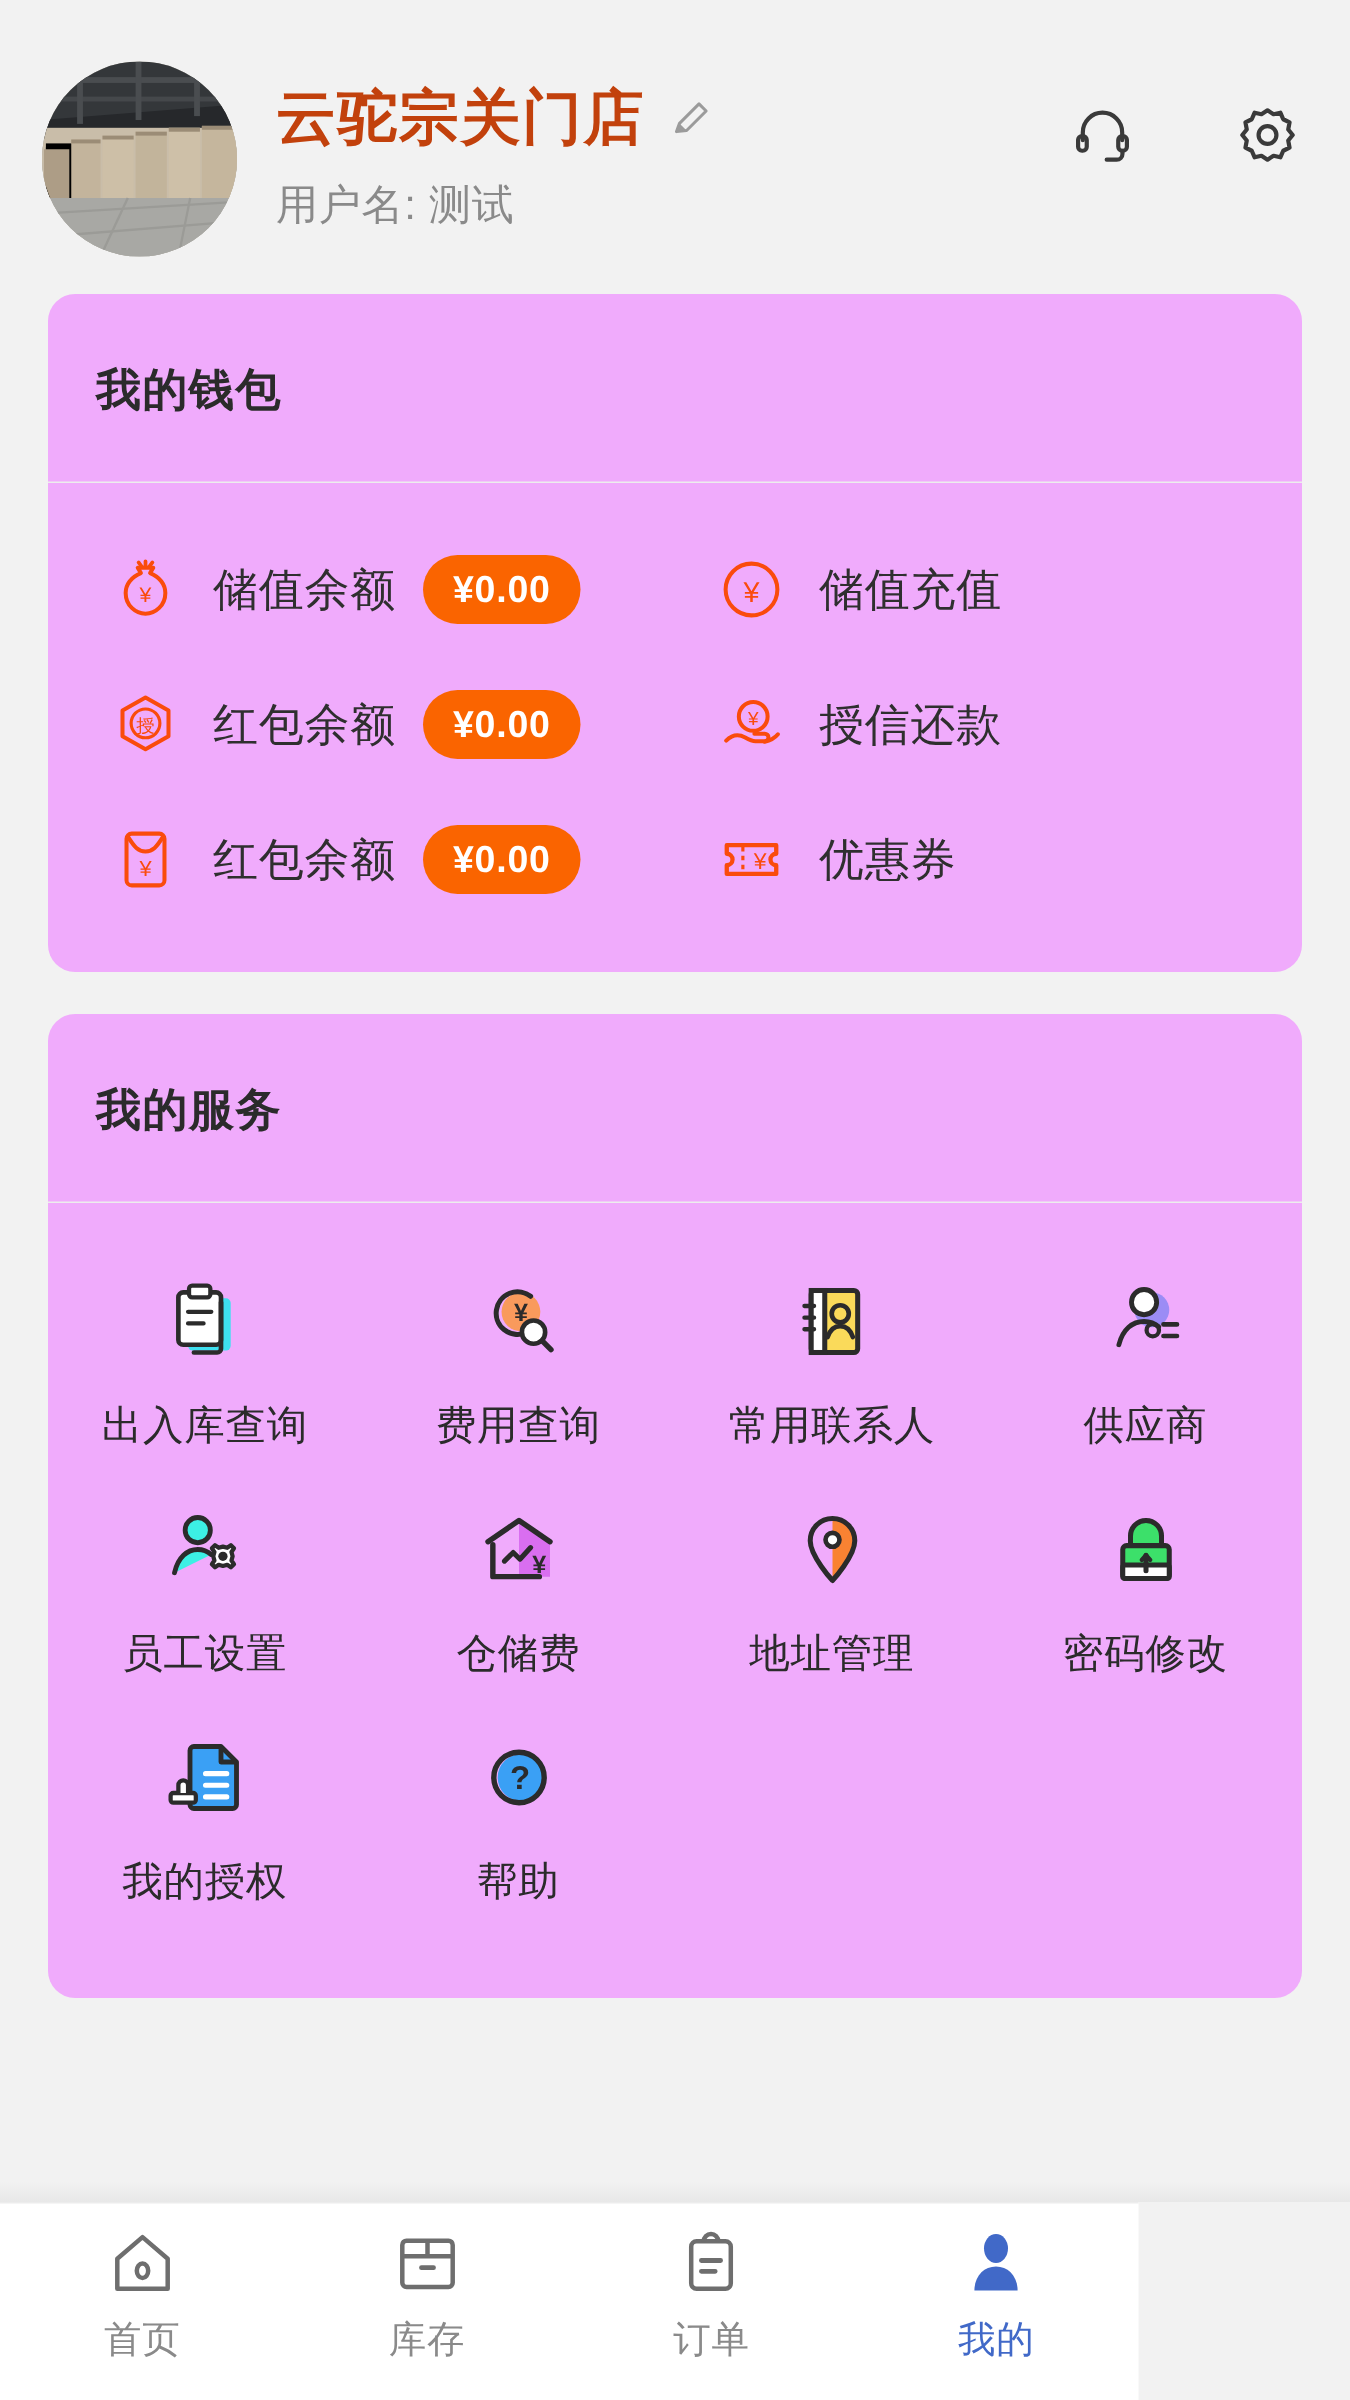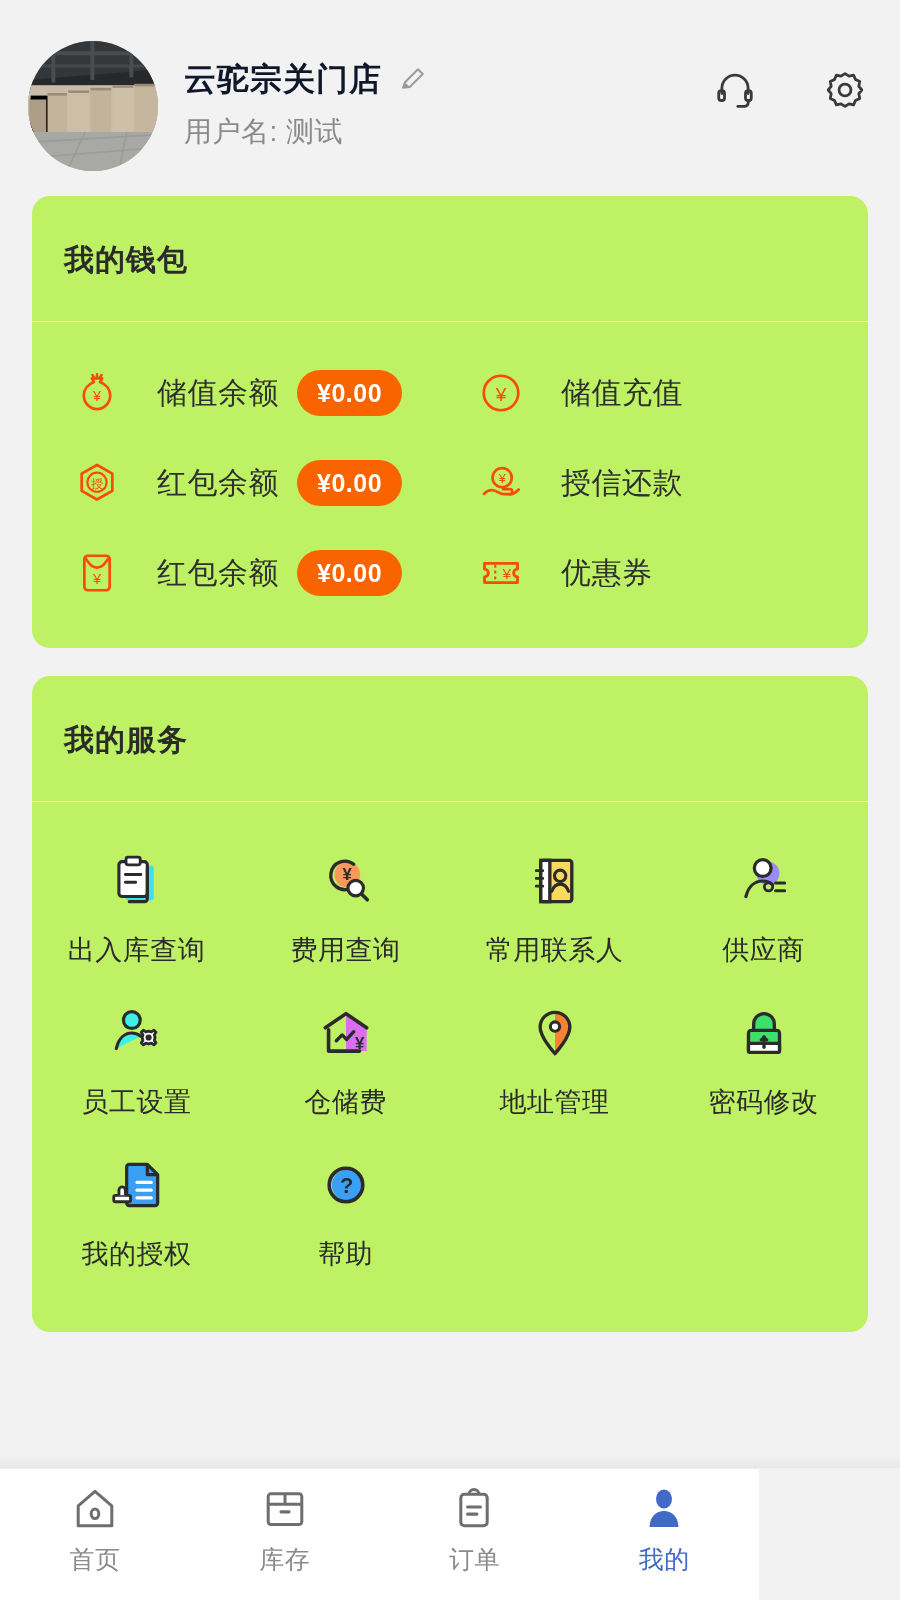--- a/index.html
+++ b/index.html
@@ -20,34 +20,34 @@
   .avatar {
     width: 130px; height: 130px; border-radius: 50%;
     flex: 0 0 130px;
     overflow: hidden; position: relative;
     background: #9a9a92;
   }
   .avatar svg { display: block; width: 100%; height: 100%; }
   .id-block { margin-left: 26px; flex: 1 1 auto; }
   .name-row { display: flex; align-items: center; gap: 16px; }
   .store-name {
-    font-size: 32px; font-weight: bold; color: #0f172a;
+    font-size: 40px; font-weight: bold; color: #c2410c;
     letter-spacing: 1px; line-height: 1.15;
   }
   .pencil-icon { width: 30px; height: 30px; flex: 0 0 30px; }
   .username {
     margin-top: 16px; font-size: 28px; color: #8a8a8a; letter-spacing: .5px;
   }
   .header-actions { display: flex; align-items: center; gap: 68px; margin-left: auto; padding-bottom: 32px; }
   .header-actions .hicon { width: 42px; height: 42px; }
 
   
   .card {
     margin: 0 32px 28px 32px;
-    background: #bef264;
+    background: #f0abfc;
     border-radius: 18px;
   }
   .card-title {
     font-size: 30px; font-weight: bold; color: #2b2b2b;
     padding: 44px 32px 40px 32px;
     letter-spacing: 1px;
   }
   .card-divider { height: 1px; background: #ededed; margin: 0; }
 
   
@@ -58,21 +58,21 @@
     padding: 26px 0 30px 0;
   }
   .wallet-row {
     display: flex; align-items: center;
     height: 90px;
     padding-left: 42px;
   }
   .wallet-row.col-right { padding-left: 28px; }
   .w-icon { width: 46px; height: 46px; flex: 0 0 46px; }
   .w-label {
-    font-size: 30px; color: #2f2f2f; margin-left: 37px; white-space: nowrap;
+    font-size: 30px; color: #2f2f2f; margin-left: 22px; white-space: nowrap;
     letter-spacing: .5px;
   }
   .amount-pill {
     margin-left: 18px;
     background: #fa6400;
     color: #fff;
     font-size: 25px; font-weight: bold;
     border-radius: 30px;
     padding: 9px 20px 8px 20px;
     white-space: nowrap;

